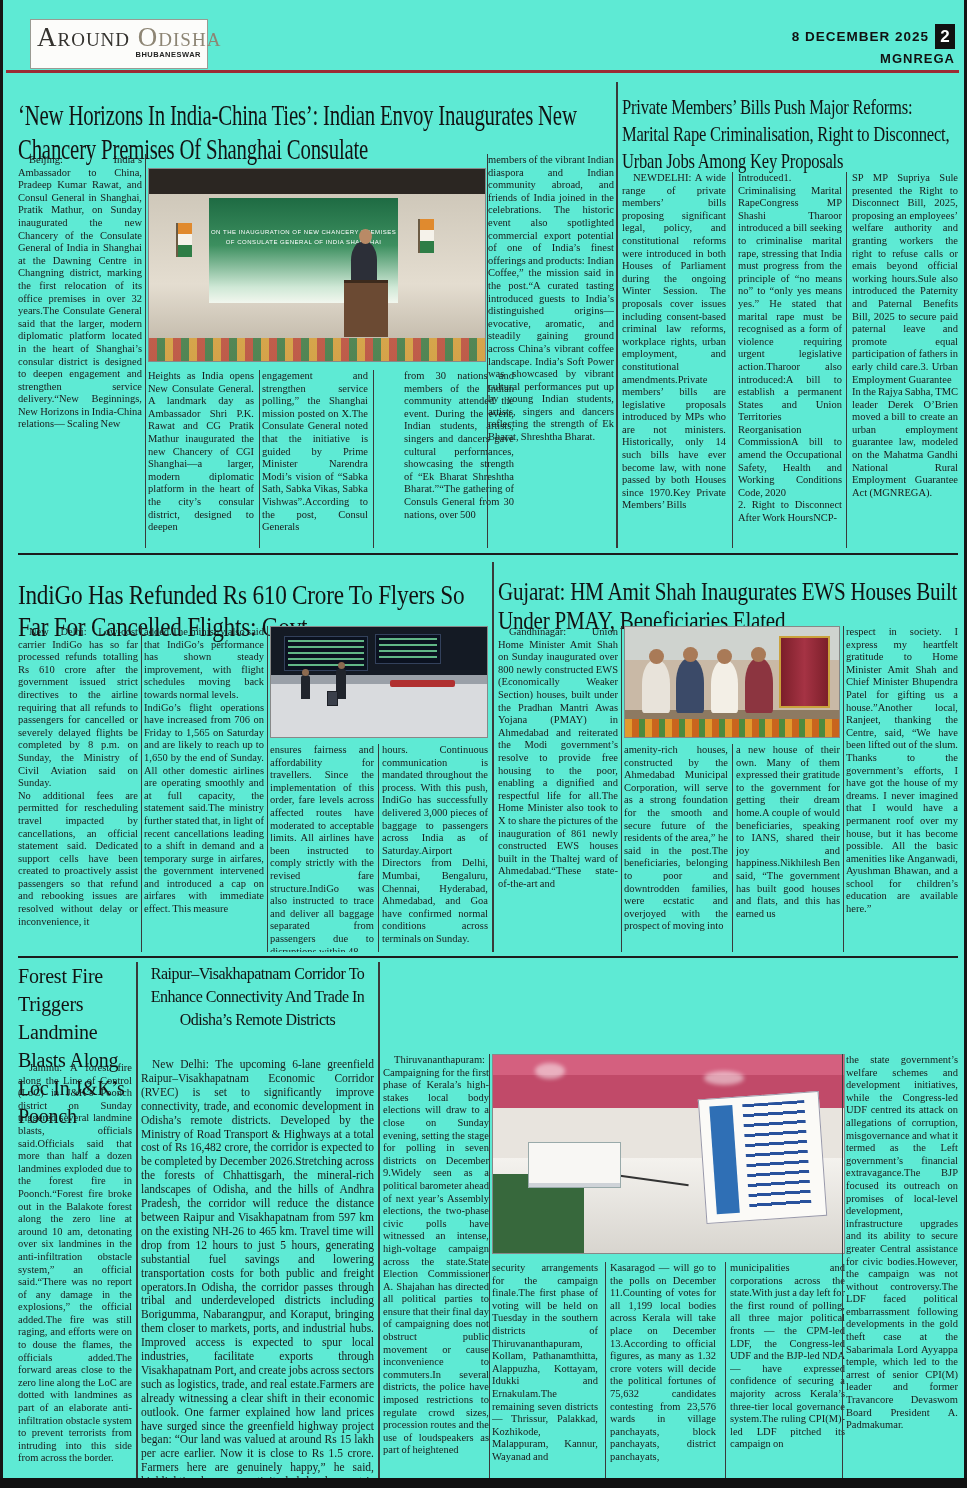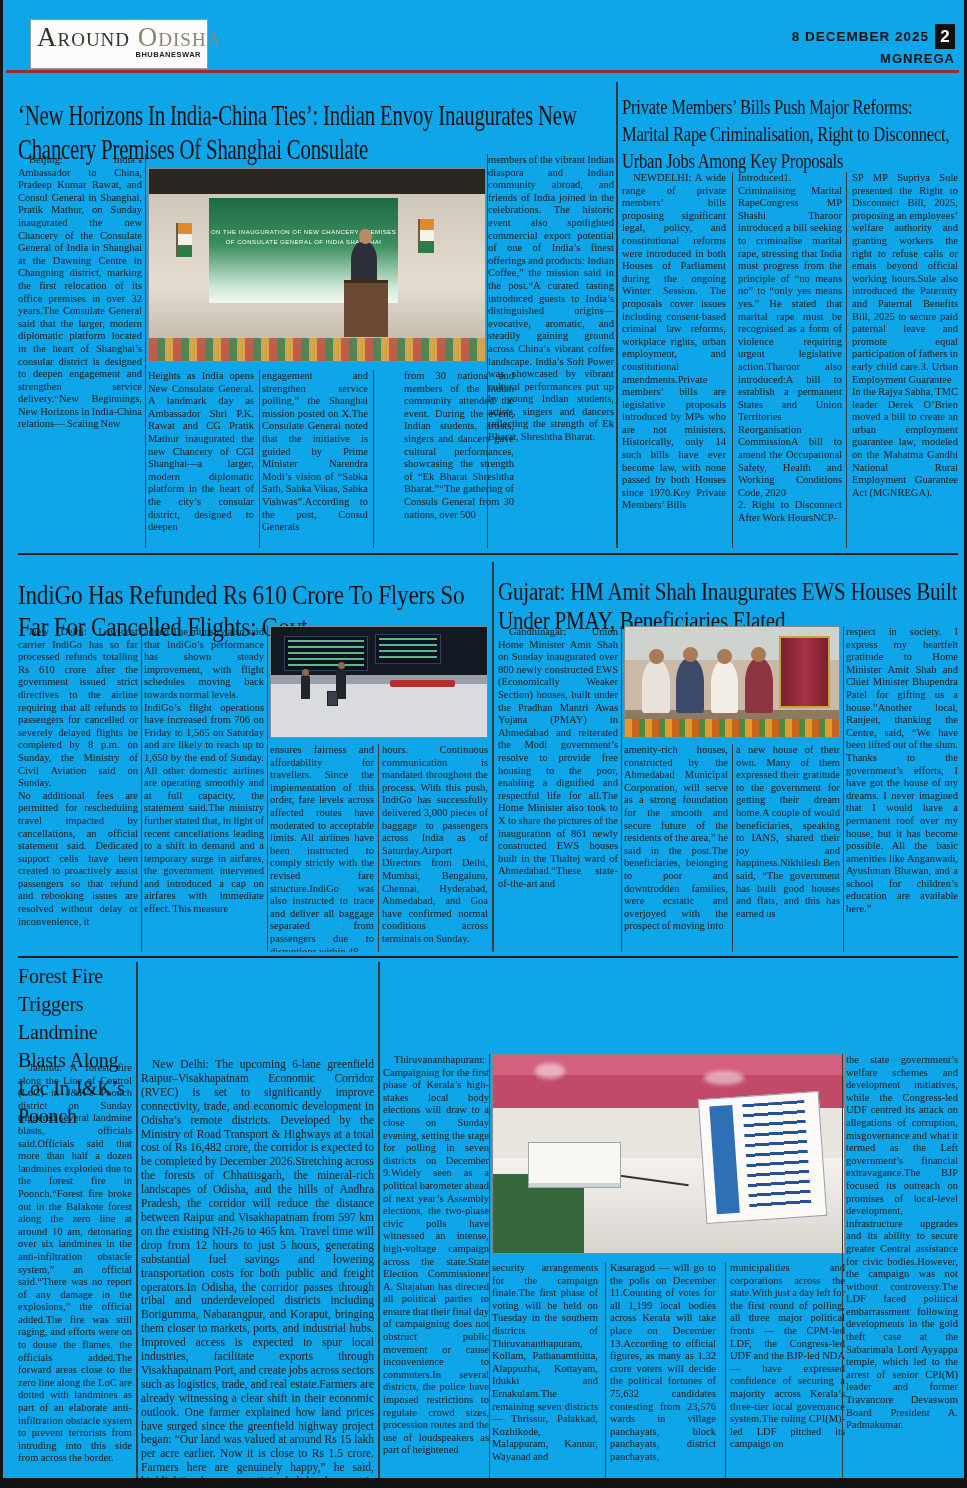--- a/index.html
+++ b/index.html
@@ -1,16 +1,16 @@
 <!DOCTYPE html>
 <html><head>
 <meta charset="utf-8">
 <style>
   html,body{margin:0;padding:0;background:#555;}
-  .sheet{position:relative;width:967px;height:1488px;background:#0ea5e9;overflow:hidden;
+  .sheet{position:relative;width:967px;height:1488px;background:#5eead4;overflow:hidden;
          font-family:"Liberation Serif",serif;color:#141414;margin:0 auto;}
   .edge{position:absolute;background:#161616;}
   .red-rule{position:absolute;left:6px;top:70px;width:953px;height:3px;}
   .hr{position:absolute;height:2px;background:#1c1c1c;}
   .vr{position:absolute;width:1px;background:#3a3a3a;}
   .article{position:absolute;}
   .hl{position:absolute;left:0;top:0;font-weight:400;color:#121212;transform-origin:0 0;letter-spacing:-0.3px;line-height:1.16;}
   .col{position:absolute;font-size:10.5px;line-height:1.2;text-align:justify;white-space:pre-line;
        overflow:hidden;word-spacing:-0.4px;color:#1a1a1a;}
   .first{text-indent:11px;}
@@ -176,20 +176,21 @@
   <div class="hr" style="left:18px;top:956px;width:940px;"></div>
 
   <section class="article" style="left:18px;top:962px;width:114px;height:518px;">
     <h1 class="hl" style="position:static;width:114px;font-size:20px;text-align:left;line-height:1.4;transform:none;letter-spacing:-0.2px;margin:0;font-weight:400;">Forest Fire Triggers Landmine Blasts Along Loc In J&amp;K’s Poonch</h1>
     <div class="col first" style="left:0;top:100px;width:114px;height:416px;">Jammu: A forest fire along the Line of Control (LoC) in J&amp;K’s Poonch district on Sunday triggered several landmine blasts, officials said.Officials said that more than half a dozen landmines exploded due to the forest fire in Poonch.“Forest fire broke out in the Balakote forest along the zero line at around 10 am, detonating over six landmines in the anti-infiltration obstacle system,” an official said.“There was no report of any damage in the explosions,” the official added.The fire was still raging, and efforts were on to douse the flames, the officials added.The forward areas close to the zero line along the LoC are dotted with landmines as part of an elaborate anti-infiltration obstacle system to prevent terrorists from intruding into this side from across the border.</div>
   </section>
 
   <div class="vr" style="left:136px;top:962px;height:516px;width:1.5px;"></div>
 
   <section class="article" style="left:141px;top:962px;width:233px;height:518px;">
+    <h1 class="hl" style="position:static;width:233px;font-size:16px;text-align:center;line-height:1.45;transform:none;letter-spacing:-0.5px;margin:0;font-weight:400;">Raipur–Visakhapatnam Corridor To Enhance Connectivity And Trade In Odisha’s Remote Districts</h1>
     <div class="col first" style="left:0;top:96px;width:233px;height:422px;font-size:11.5px;line-height:1.21;">New Delhi: The upcoming 6-lane greenfield Raipur–Visakhapatnam Economic Corridor (RVEC) is set to significantly improve connectivity, trade, and economic development in Odisha’s remote districts. Developed by the Ministry of Road Transport &amp; Highways at a total cost of Rs 16,482 crore, the corridor is expected to be completed by December 2026.Stretching across the forests of Chhattisgarh, the mineral-rich landscapes of Odisha, and the hills of Andhra Pradesh, the corridor will reduce the distance between Raipur and Visakhapatnam from 597 km on the existing NH-26 to 465 km. Travel time will drop from 12 hours to just 5 hours, generating substantial fuel savings and lowering transportation costs for both public and freight operators.In Odisha, the corridor passes through tribal and underdeveloped districts including Borigumma, Nabarangpur, and Koraput, bringing them closer to markets, ports, and industrial hubs. Improved access is expected to spur local industries, facilitate exports through Visakhapatnam Port, and create jobs across sectors such as logistics, trade, and real estate.Farmers are already witnessing a clear shift in their economic outlook. One farmer explained how land prices have surged since the greenfield highway project began: “Our land was valued at around Rs 15 lakh per acre earlier. Now it is close to Rs 1.5 crore. Farmers here are genuinely happy,” he said, highlighting how connectivity-led development is reshaping rural prospects.</div>
   </section>
 
   <div class="vr" style="left:378px;top:962px;height:516px;width:1.5px;"></div>
 
   <section class="article" style="left:383px;top:958px;width:575px;height:522px;">
     <div class="col first" style="left:0;top:96px;width:106px;height:426px;">Thiruvananthapuram: Campaigning for the first phase of Kerala’s high-stakes local body elections will draw to a close on Sunday evening, setting the stage for polling in seven districts on December 9.Widely seen as a political barometer ahead of next year’s Assembly elections, the two-phase civic polls have witnessed an intense, high-voltage campaign across the state.State Election Commissioner A. Shajahan has directed all political parties to ensure that their final day of campaigning does not obstruct public movement or cause inconvenience to commuters.In several districts, the police have imposed restrictions to regulate crowd sizes, procession routes and the use of loudspeakers as part of heightened</div>
     <div class="photo ph4" style="left:109px;top:96px;width:353px;height:200px;">
       <div class="spot" style="left:12%;top:4%;width:30px;height:16px;"></div>
       <div class="spot" style="left:60%;top:8%;width:40px;height:14px;"></div>

